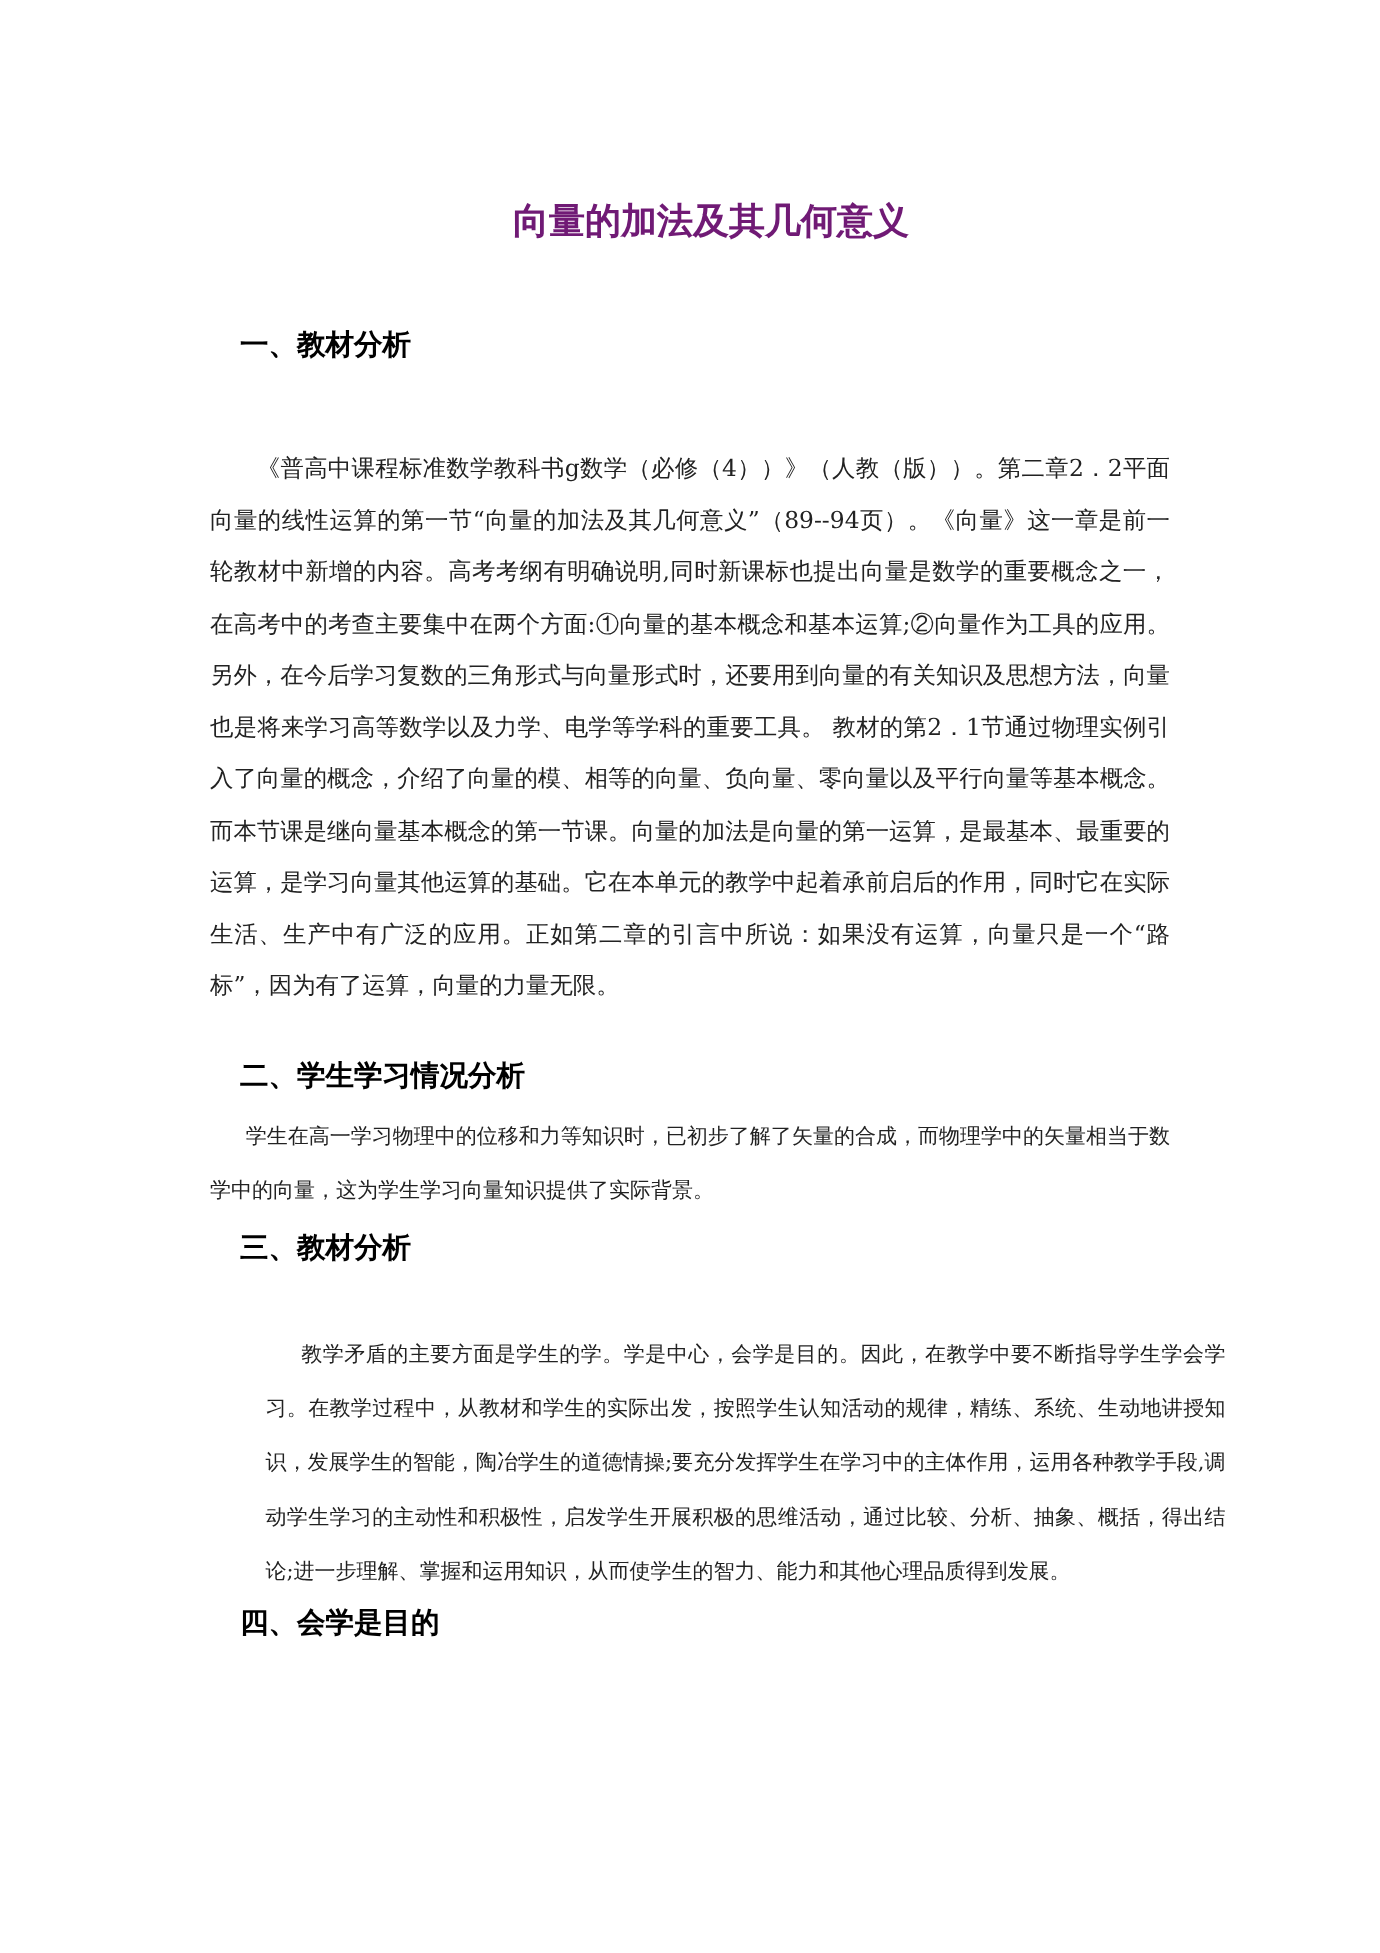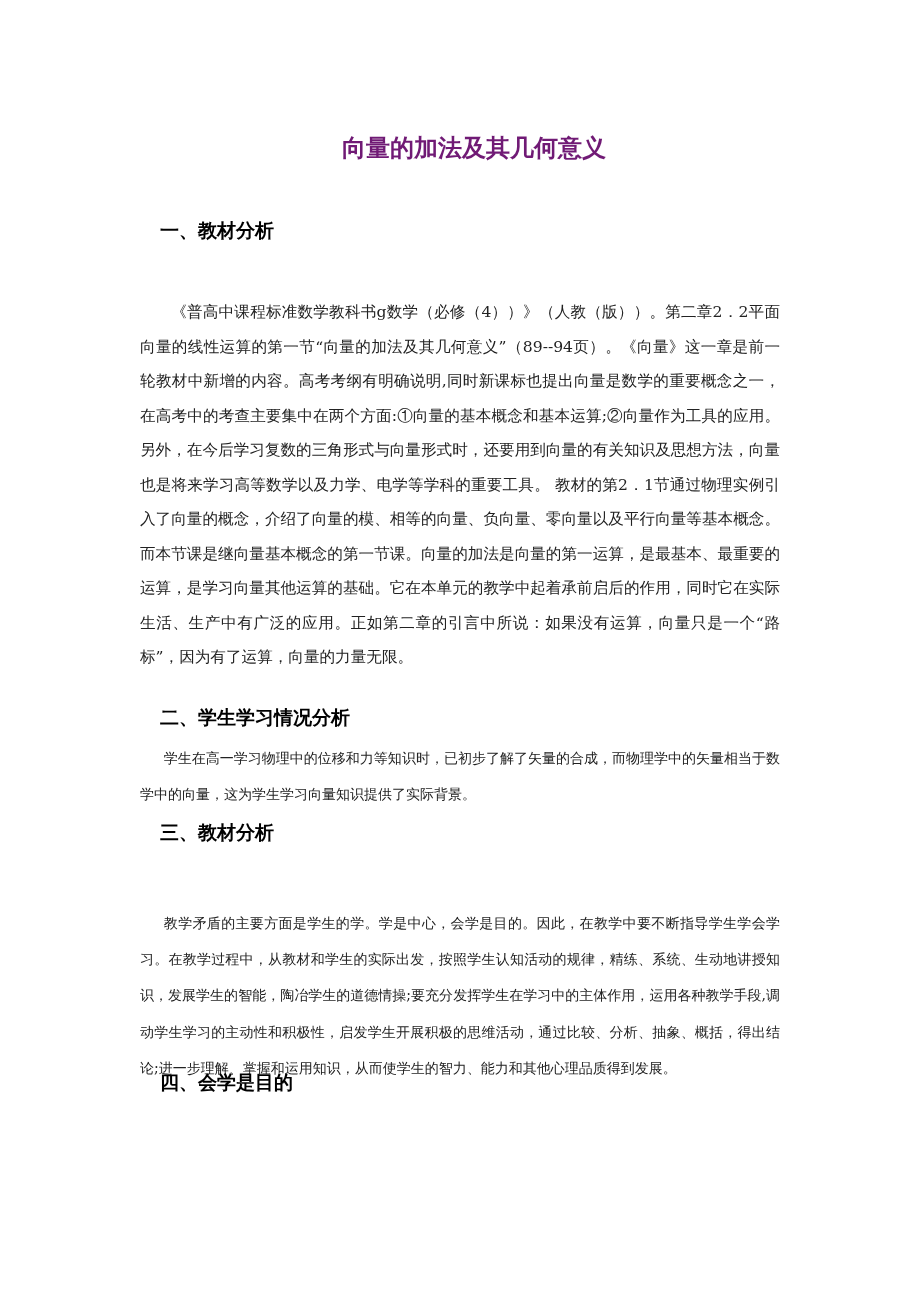--- a/index.html
+++ b/index.html
@@ -60,21 +60,21 @@
     .para-small {
       font-size: 14px;
       line-height: 36.2px;
       text-indent: 1.7em;
     }
     #h1 { top: 216px; }
     #p1 { top: 256px; margin-top: 39px; }
     #h2 { top: 703px; }
     #p2 { top: 740px; }
     #h3 { top: 818px; }
-    #p3 { top: 905px; }
+    #p3 { top: 885px; margin-left: 37px; }
     #h4 { top: 1068px; }
   </style>
 </head>
 <body>
 
 <div class="page">
   <div class="doc-title">向量的加法及其几何意义</div>
 
   <div id="h1" class="heading">一、教材分析</div>
   <div id="p1" class="para para-1">《普高中课程标准数学教科书g数学（必修（4））》（人教（版））。第二章2．2平面向量的线性运算的第一节“向量的加法及其几何意义”（89--94页）。《向量》这一章是前一轮教材中新增的内容。高考考纲有明确说明,同时新课标也提出向量是数学的重要概念之一，在高考中的考查主要集中在两个方面:①向量的基本概念和基本运算;②向量作为工具的应用。另外，在今后学习复数的三角形式与向量形式时，还要用到向量的有关知识及思想方法，向量也是将来学习高等数学以及力学、电学等学科的重要工具。 教材的第2．1节通过物理实例引入了向量的概念，介绍了向量的模、相等的向量、负向量、零向量以及平行向量等基本概念。而本节课是继向量基本概念的第一节课。向量的加法是向量的第一运算，是最基本、最重要的运算，是学习向量其他运算的基础。它在本单元的教学中起着承前启后的作用，同时它在实际生活、生产中有广泛的应用。正如第二章的引言中所说：如果没有运算，向量只是一个“路标”，因为有了运算，向量的力量无限。</div>

